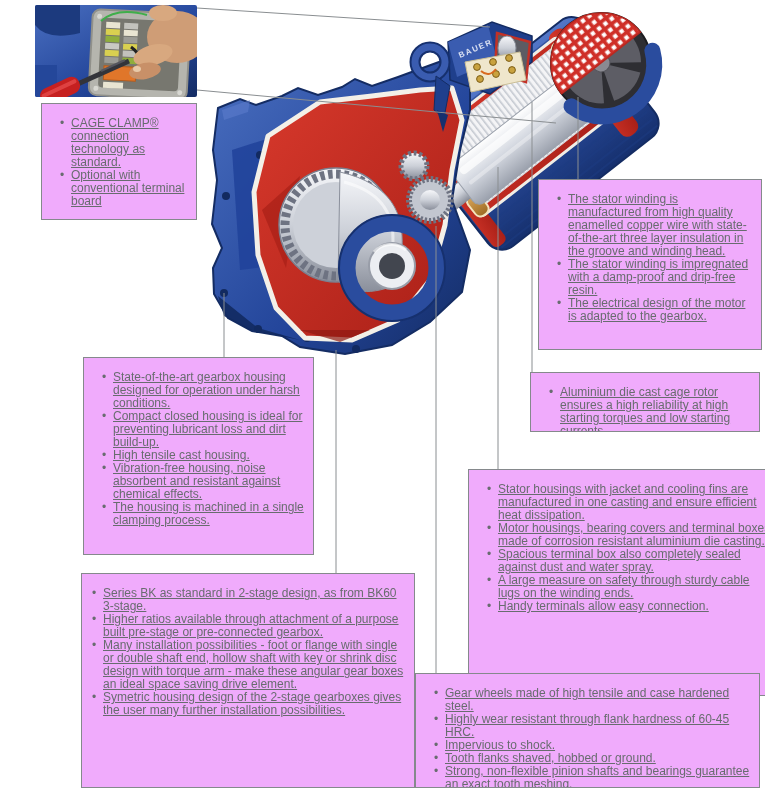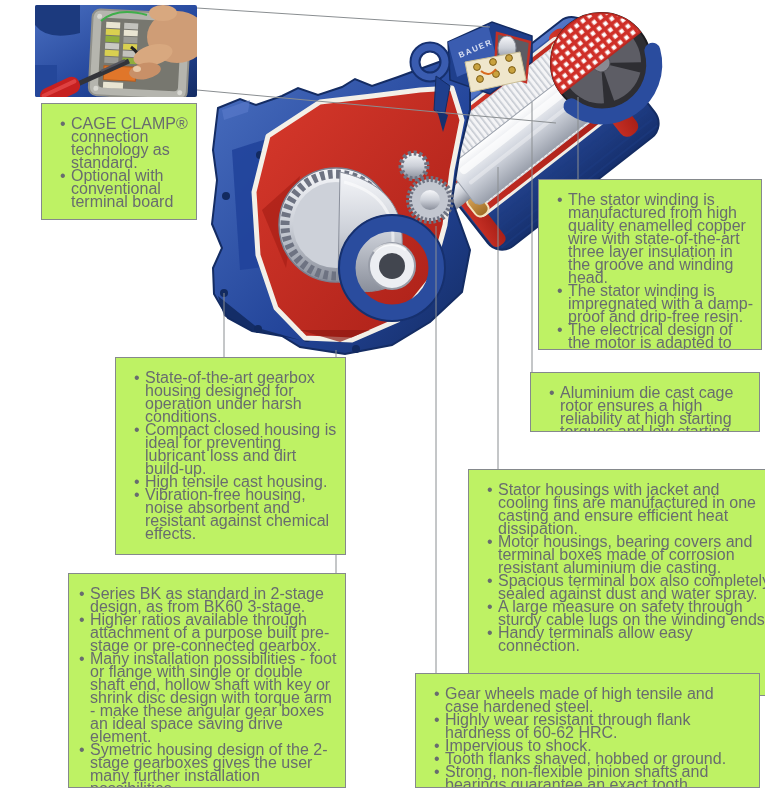--- a/index.html
+++ b/index.html
@@ -1,29 +1,29 @@
 <!DOCTYPE html>
 <html><head>
 <meta charset="utf-8">
 <style>
   html,body{margin:0;padding:0;background:#ffffff;}
   .page{position:relative;width:765px;height:805px;background:#ffffff;overflow:hidden;
         font-family:"Liberation Sans",sans-serif;}
   .canvas{position:absolute;left:0;top:0;width:765px;height:805px;}
-  .callout{position:absolute;background:#bef264;border:1px solid #85898c;box-sizing:border-box;
-           padding:13px 8px 6px 17px;font-size:16px;line-height:13px;color:#686c6f;overflow:hidden;}
+  .callout{position:absolute;background:#f0abfc;border:1px solid #85898c;box-sizing:border-box;
+           padding:13px 8px 6px 17px;font-size:12px;line-height:13px;color:#686c6f;overflow:hidden;text-decoration:underline;}
   .callout ul{margin:0;padding:0;list-style:none;}
   .callout li{position:relative;padding-left:12px;}
   .callout li::before{content:"\2022";position:absolute;left:1px;top:0;color:#686c6f;}
   .box-cage{left:41px;top:103px;width:156px;height:117px;}
   .box-winding{left:538px;top:179px;width:224px;height:171px;}
   .box-rotor{left:530px;top:372px;width:230px;height:60px;}
-  .box-gearhouse{left:83px;top:357px;width:231px;height:198px;margin-left:32px;}
+  .box-gearhouse{left:83px;top:357px;width:231px;height:198px;}
   .box-statorhouse{left:468px;top:469px;width:312px;height:227px;}
-  .box-seriesbk{left:68px;top:573px;width:278px;height:215px;padding-left:9px;}
+  .box-seriesbk{left:81px;top:573px;width:334px;height:215px;padding-left:9px;}
   .box-gearwheels{left:415px;top:673px;width:345px;height:115px;}
 </style>
 </head>
 <body>
 
 <div class="page">
 
 <svg class="canvas" viewBox="0 0 765 805" xmlns="http://www.w3.org/2000/svg">
   <defs>
     <linearGradient id="blueG" x1="0" y1="0" x2="0" y2="1">
@@ -269,20 +269,21 @@
         <li>Aluminium die cast cage rotor ensures a high reliability at high starting torques and low starting currents.</li>
       </ul>
 </div>
 
 <div class="callout box-gearhouse">
   <ul>
         <li>State-of-the-art gearbox housing designed for operation under harsh conditions.</li>
         <li>Compact closed housing is ideal for preventing lubricant loss and dirt build-up.</li>
         <li>High tensile cast housing.</li>
         <li>Vibration-free housing, noise absorbent and resistant against chemical effects.</li>
+        <li>The housing is machined in a single clamping process.</li>
       </ul>
 </div>
 
 <div class="callout box-statorhouse">
   <ul>
         <li>Stator housings  with jacket and cooling fins are manufactured in one casting and ensure efficient heat dissipation.</li>
         <li>Motor housings, bearing covers and terminal boxes made of corrosion resistant aluminium die casting.</li>
         <li>Spacious terminal box also completely sealed against dust and water spray.</li>
         <li>A large measure on safety through sturdy cable lugs on the winding ends.</li>
         <li>Handy terminals allow easy connection.</li>
@@ -294,20 +295,20 @@
         <li>Series BK as standard in 2-stage design, as from BK60  3-stage.</li>
         <li>Higher ratios available through attachment of a purpose built pre-stage or pre-connected gearbox.</li>
         <li>Many installation possibilities - foot or flange with single or double shaft end, hollow shaft with key or shrink disc design with torque arm - make these angular gear boxes an ideal space saving drive element.</li>
         <li>Symetric housing design of the 2-stage gearboxes gives the user many further installation possibilities.</li>
       </ul>
 </div>
 
 <div class="callout box-gearwheels">
   <ul>
         <li>Gear wheels made of high tensile and case hardened steel.</li>
-        <li>Highly wear resistant through flank hardness of 60-62 HRC.</li>
+        <li>Highly wear resistant through flank hardness of 60-45 HRC.</li>
         <li>Impervious to shock.</li>
         <li>Tooth flanks shaved, hobbed or ground.</li>
         <li>Strong, non-flexible pinion shafts and bearings guarantee an exact tooth meshing.</li>
       </ul>
 </div>
 
 </div>
 
 </body></html>

